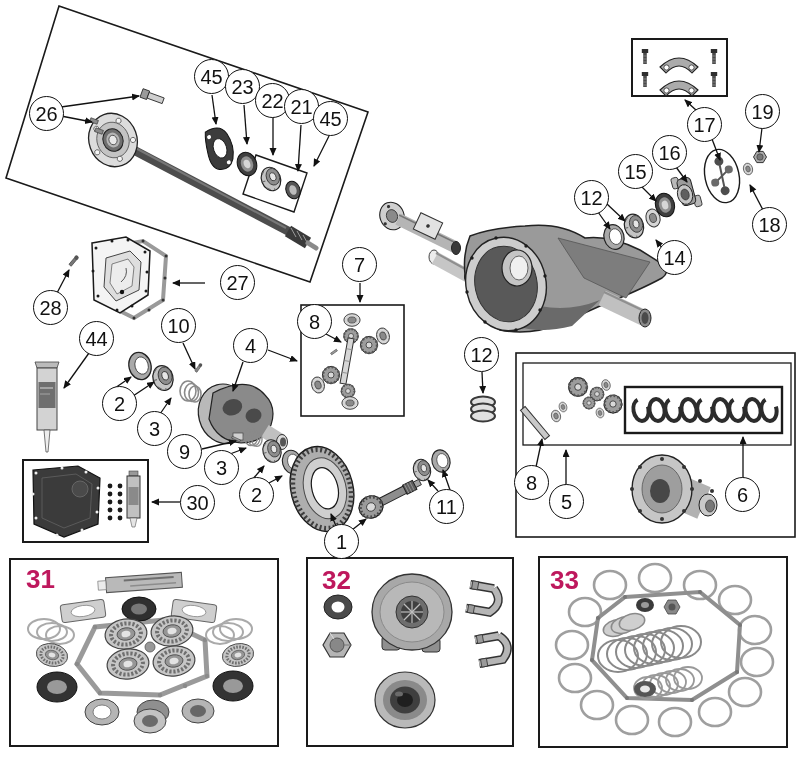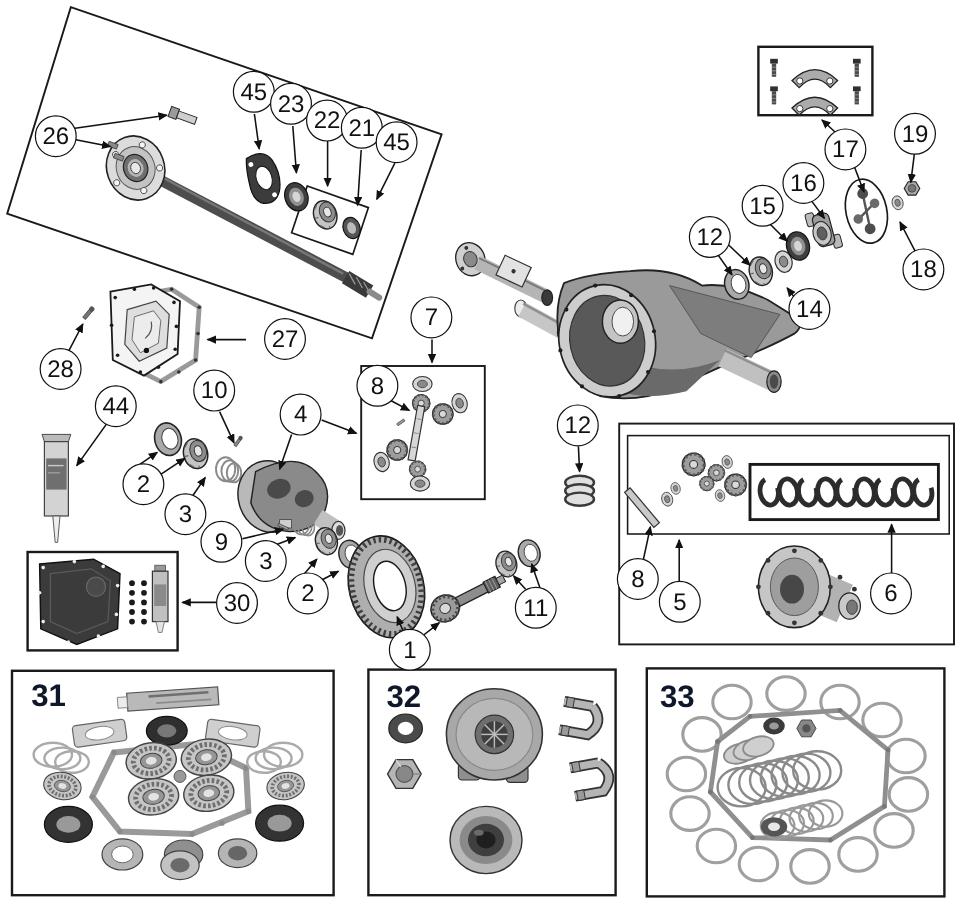--- a/index.html
+++ b/index.html
@@ -3,21 +3,21 @@
 <meta charset="utf-8">
 <style>
   html,body{margin:0;padding:0;background:#ffffff;}
   .stage{position:relative;width:800px;height:758px;background:#ffffff;overflow:hidden;
          font-family:"Liberation Sans",sans-serif;}
   .stage svg{position:absolute;left:0;top:0;}
   .callout{position:absolute;width:35px;height:35px;box-sizing:border-box;
            border:1.8px solid #111;border-radius:50%;background:#fff;
            display:flex;align-items:center;justify-content:center;
            font:500 20px/1 "Liberation Sans",sans-serif;color:#111;z-index:5;}
-  .kitnum{position:absolute;font:600 26px/1 "Liberation Sans",sans-serif;color:#0f172a;z-index:5;}
+  .kitnum{position:absolute;font:600 26px/1 "Liberation Sans",sans-serif;color:#be185d;z-index:5;}
   .ar{stroke:#111;stroke-width:1.3;marker-end:url(#ah);}
   .bx{fill:none;stroke:#1a1a1a;}
 </style>
 </head>
 <body>
 
 <div class="stage">
 
 <svg width="800" height="758" viewBox="0 0 800 758">
 <defs>

